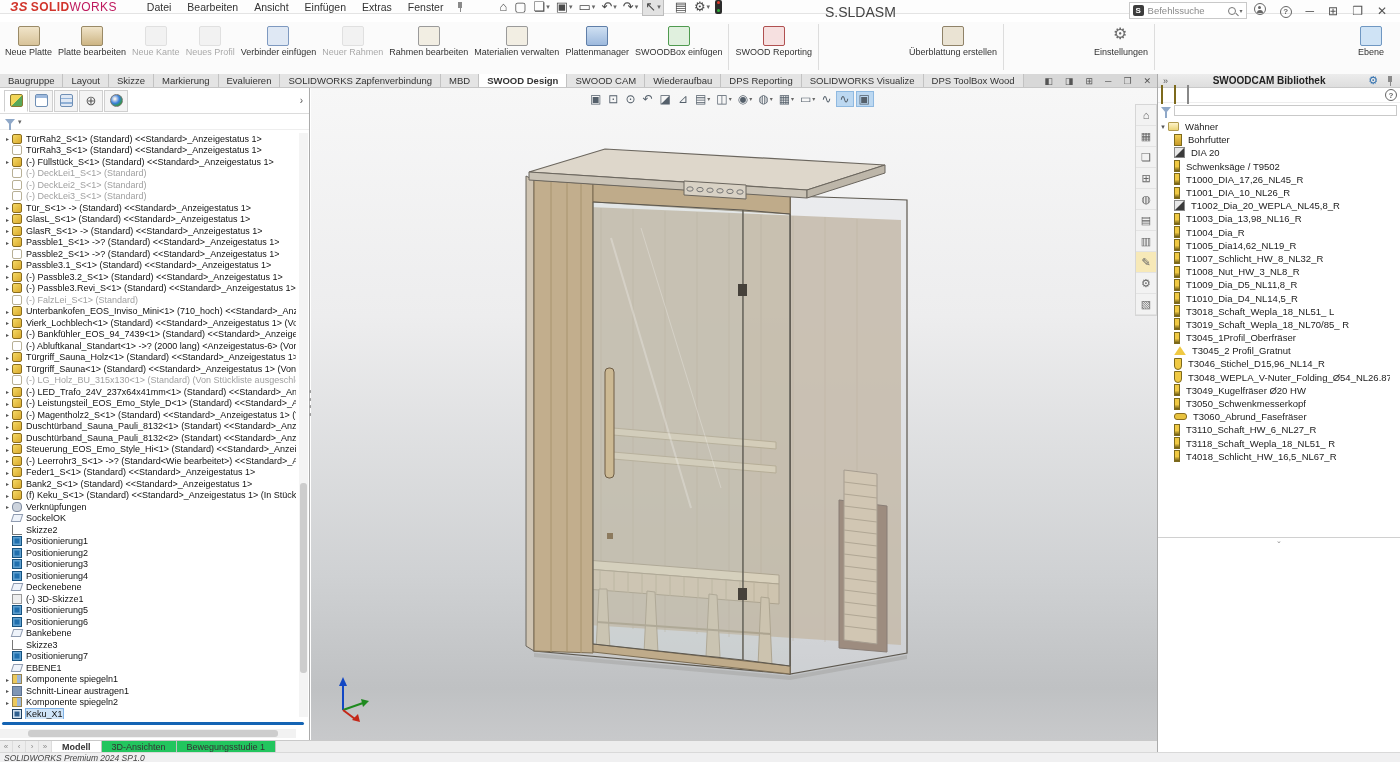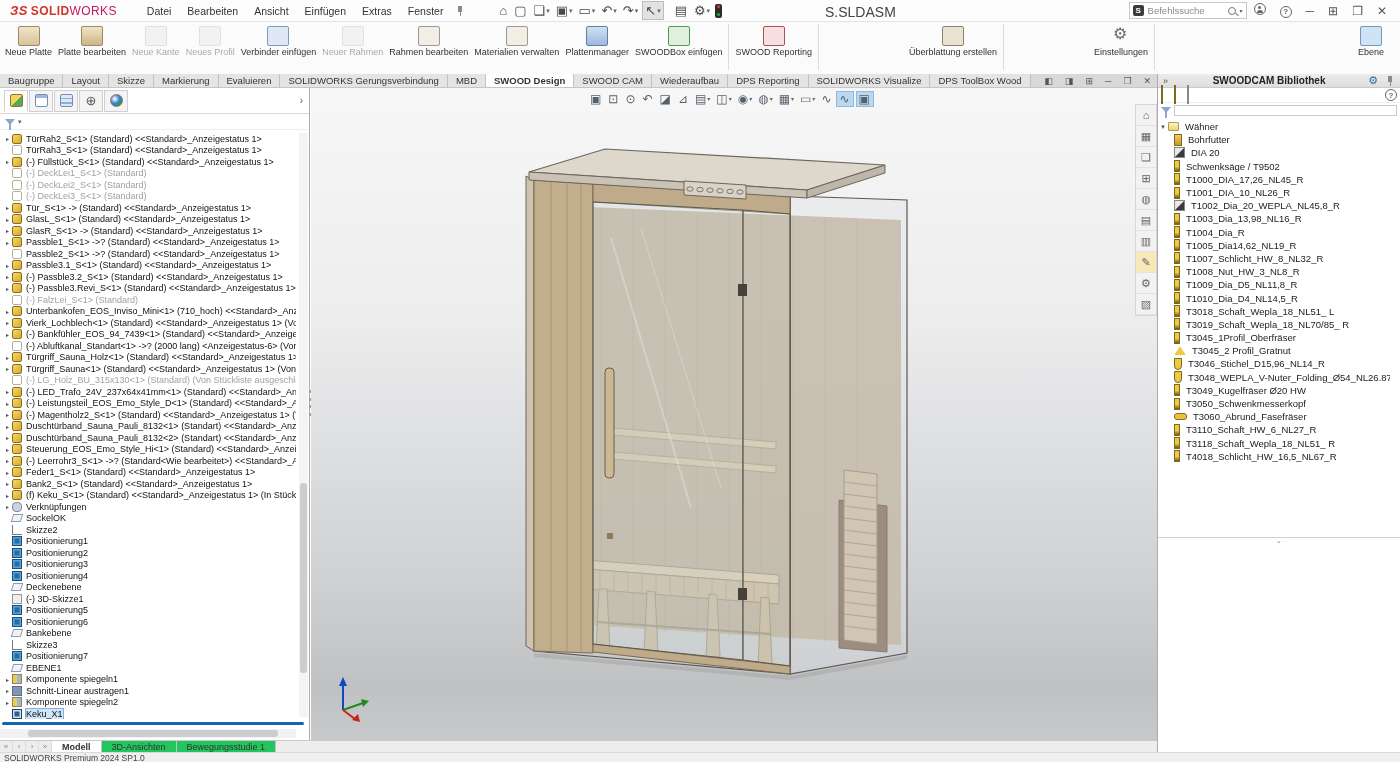--- a/index.html
+++ b/index.html
@@ -1,19 +1,19 @@
 <!DOCTYPE html>
 <html><head>
 <meta charset="utf-8">
 <style>
   html,body{margin:0;padding:0;width:1400px;height:762px;overflow:hidden;
     font-family:"Liberation Sans",sans-serif;background:#fff;color:#222;}
   *{box-sizing:border-box;}
   
-  #titlebar{position:absolute;left:0;top:0;width:1400px;height:22px;background:#fdfdfd;
+  #titlebar{position:absolute;left:0;top:0;width:1400px;height:14px;background:#fdfdfd;
     border-bottom:1px solid #e4e4e4;display:flex;align-items:center;font-size:10.5px;}
   .logo{display:flex;align-items:center;margin-left:10px;font-weight:bold;color:#d1342b;
     font-size:12px;letter-spacing:.4px;}
   .logo .dps{font-style:italic;margin-right:3px;font-size:13px;}
   .menu{display:flex;margin-left:22px;color:#333;}
   .menu .mi{padding:3px 8px;cursor:default;}
   .pin{width:9px;height:9px;margin-left:4px;position:relative;}
   .pin::before{content:"";position:absolute;left:3px;top:0;width:4px;height:6px;background:#8a8a8a;}
   .pin::after{content:"";position:absolute;left:4.5px;top:6px;width:1px;height:4px;background:#8a8a8a;}
   #qat{display:flex;align-items:center;margin-left:32px;}
@@ -150,21 +150,21 @@
   #rp-split{position:absolute;left:0;top:463px;width:242px;height:8px;border-top:1px solid #d0d0d0;
     display:flex;justify-content:center;color:#888;font-size:7px;line-height:6px;}
   
   #bottombar{position:absolute;left:0;top:740px;width:1157px;height:12px;background:#ededed;
     display:flex;align-items:stretch;font-size:9px;border-top:1px solid #c9c9c9;}
   .navb{width:13px;display:flex;align-items:center;justify-content:center;color:#8a8a8a;font-size:8px;border-right:1px solid #ddd;}
   .dtab{padding:0 10px;display:flex;align-items:center;background:#22c55e;border-right:1px solid #c2c2c2;color:#333;}
   .dtab.active{background:#fff;font-weight:bold;}
   #statusbar{position:absolute;left:0;top:752px;width:1400px;height:10px;background:#f0f0f1;
     border-top:1px solid #d9d9d9;display:flex;align-items:center;font-size:8.5px;color:#444;}
-  #status-left{margin-left:4px;}
+  #status-left{margin-left:4px;font-style:italic;}
   #status-right{margin-left:auto;display:flex;align-items:center;height:100%;margin-top:24px;}
   #status-right .sf{padding:0 12px;border-left:1px solid #e0e0e0;height:100%;display:flex;align-items:center;}
   .i-globe{width:8px;height:8px;border-radius:50%;background:radial-gradient(circle at 35% 35%,#cfe6f7,#4d8fc9 60%,#2f6fae);display:inline-block;margin:0 8px;}
   .mini-traffic{transform:scale(.65);}
   .scar{font-size:6px;color:#666;padding:0 4px;}
 </style>
 </head>
 <body>
 
 <div id="titlebar">
@@ -358,21 +358,21 @@
   </div>
 
 <div id="tabrow">
   <span style="display:flex">
 
   <span class="ctab">Baugruppe</span>
       <span class="ctab">Layout</span>
       <span class="ctab">Skizze</span>
       <span class="ctab">Markierung</span>
       <span class="ctab">Evaluieren</span>
-      <span class="ctab">SOLIDWORKS Gerungsverbindung</span>
+      <span class="ctab">SOLIDWORKS Zapfenverbindung</span>
       <span class="ctab">MBD</span>
       <span class="ctab active">SWOOD Design</span>
       <span class="ctab">SWOOD CAM</span>
       <span class="ctab">Wiederaufbau</span>
       <span class="ctab">DPS Reporting</span>
       <span class="ctab">SOLIDWORKS Visualize</span>
       <span class="ctab">DPS ToolBox Wood</span>
     </span>
   <span id="doc-ctl">
 

